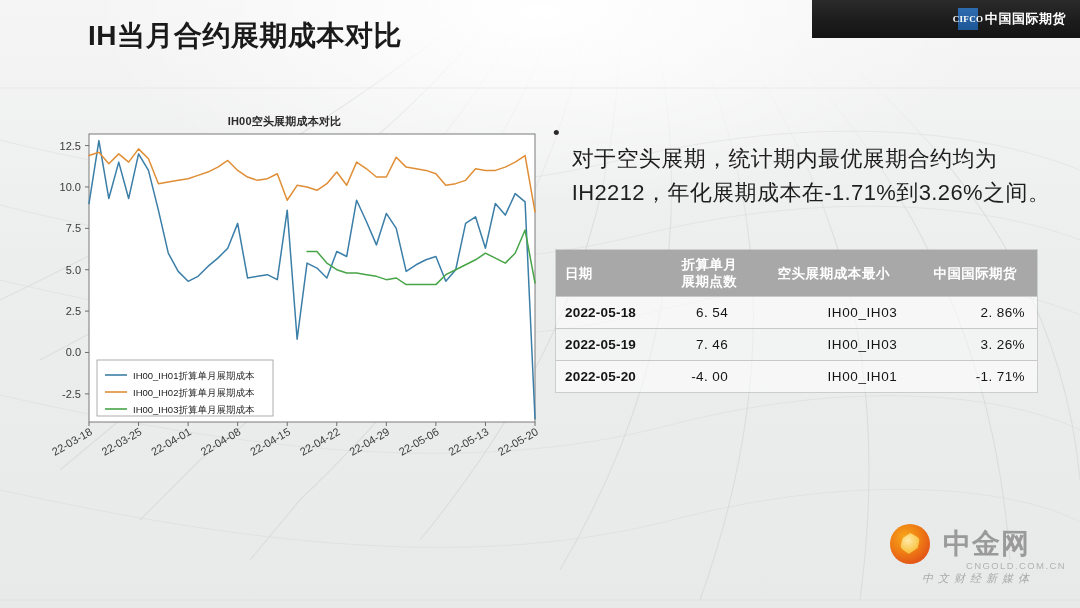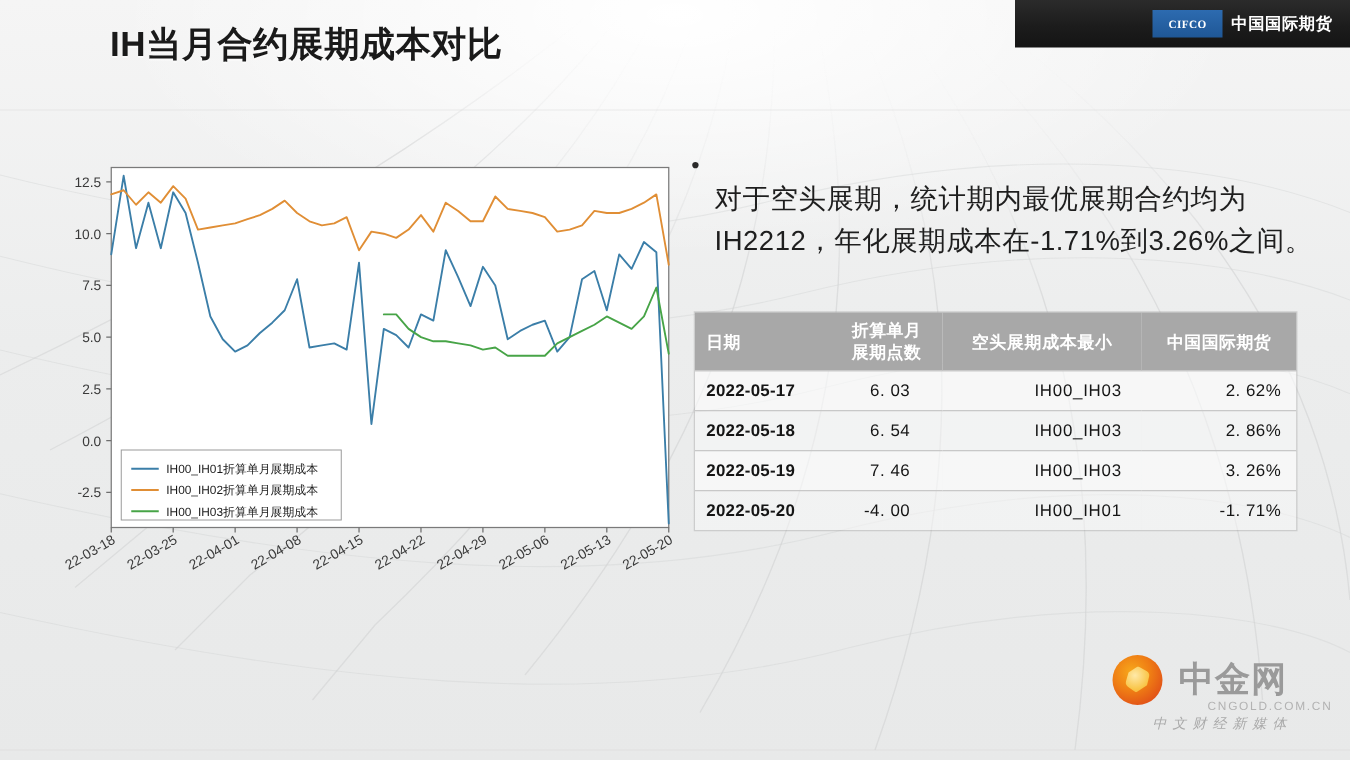--- a/index.html
+++ b/index.html
@@ -40,21 +40,21 @@
     width: 268px;
     background: linear-gradient(180deg, #2b2b2b 0%, #1c1c1c 55%, #141414 100%);
     display: flex;
     align-items: center;
     justify-content: flex-end;
     padding-right: 14px;
     box-sizing: border-box;
     gap: 7px;
   }
   #logo-mark {
-    width: 56px;
+    width: 20px;
     height: 22px;
     background: linear-gradient(180deg, #2d6bb0 0%, #1f5796 100%);
     color: #ffffff;
     font-size: 9px;
     letter-spacing: 0.3px;
     font-weight: bold;
     display: flex;
     align-items: center;
     justify-content: center;
     font-family: "Liberation Serif", "DejaVu Serif", serif;
@@ -270,20 +270,21 @@
   </svg>
 
   <div id="logo-bar">
     <div id="logo-mark">CIFCO</div>
     <div id="logo-text">中国国际期货</div>
   </div>
 
   <div id="page-title">IH当月合约展期成本对比</div>
 
   <div id="chart-panel">
+    <div id="chart-title">IH00空头展期成本对比</div>
     <svg id="plot-svg" width="515" height="375" viewBox="0 0 515 375">
         <rect x="62" y="22" width="446" height="288" fill="#ffffff" stroke="#7a7a7a" stroke-width="1"></rect>
         <line x1="58" y1="281.8620689655172" x2="62" y2="281.8620689655172" stroke="#6e6e6e" stroke-width="1"></line>
         <text x="54" y="285.8620689655172" text-anchor="end" class="ytick">-2.5</text>
         <line x1="58" y1="240.48275862068965" x2="62" y2="240.48275862068965" stroke="#6e6e6e" stroke-width="1"></line>
         <text x="54" y="244.48275862068965" text-anchor="end" class="ytick">0.0</text>
         <line x1="58" y1="199.10344827586206" x2="62" y2="199.10344827586206" stroke="#6e6e6e" stroke-width="1"></line>
         <text x="54" y="203.10344827586206" text-anchor="end" class="ytick">2.5</text>
         <line x1="58" y1="157.72413793103448" x2="62" y2="157.72413793103448" stroke="#6e6e6e" stroke-width="1"></line>
         <text x="54" y="161.72413793103448" text-anchor="end" class="ytick">5.0</text>
@@ -345,26 +346,20 @@
         <th class="c-pts">
           <div>折算单月</div>
           <div>展期点数</div>
         </th>
         <th class="c-code">空头展期成本最小</th>
         <th class="c-pct">中国国际期货</th>
       </tr>
     </thead>
     <tbody id="table-body">
         <tr>
-          <td class="c-date">2022-05-17</td>
-          <td class="c-pts">6. 03</td>
-          <td class="c-code">IH00_IH03</td>
-          <td class="c-pct">2. 62%</td>
-        </tr>
-        <tr>
           <td class="c-date">2022-05-18</td>
           <td class="c-pts">6. 54</td>
           <td class="c-code">IH00_IH03</td>
           <td class="c-pct">2. 86%</td>
         </tr>
         <tr>
           <td class="c-date">2022-05-19</td>
           <td class="c-pts">7. 46</td>
           <td class="c-code">IH00_IH03</td>
           <td class="c-pct">3. 26%</td>

